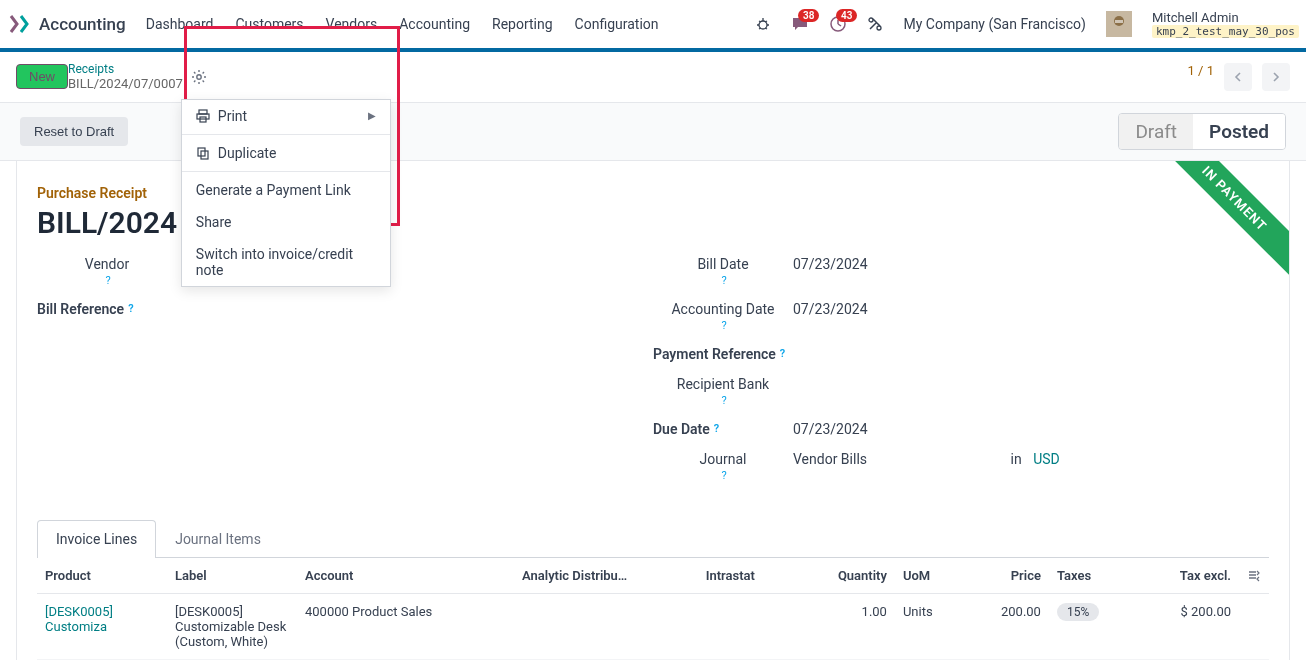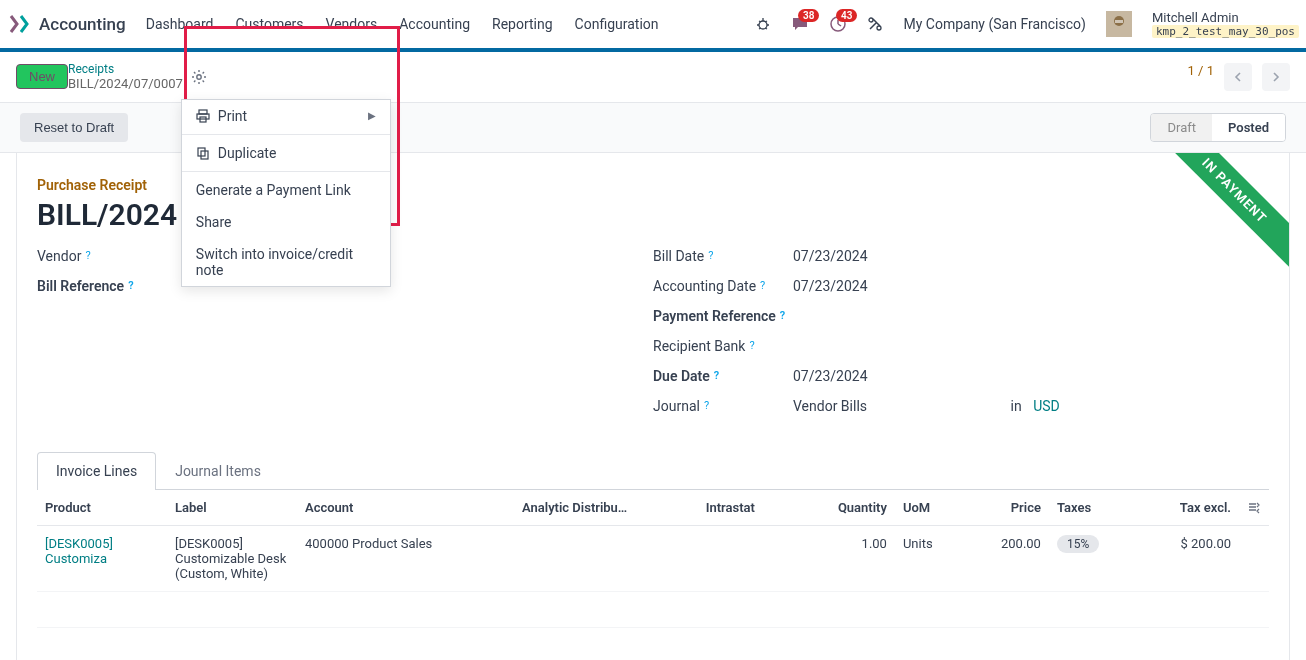--- a/index.html
+++ b/index.html
@@ -35,35 +35,35 @@
 .dropdown { position:absolute; top:34px; left:-6px; width:210px; background:#fff; border:1px solid #d1d5db; box-shadow:0 4px 12px rgba(0,0,0,0.1); z-index:100; }
 .dropdown-highlight { position:absolute; top:-39px; left:-3px; width:216px; height:200px; border:3px solid #e11d48; pointer-events:none; z-index:99; }
 .dd-item { display:flex; align-items:center; padding:8px 14px; cursor:pointer; font-size:14px; color:#374151; gap:8px; }
 .dd-sep { height:1px; background:#e5e7eb; margin:2px 0; }
 .dd-caret { margin-left:auto; font-size:10px; color:#6b7280; }
 
 
 .action-bar { display:flex; align-items:center; padding:10px 20px; background:#f9fafb; border-bottom:1px solid #e5e7eb; }
 .reset-btn { background:#e5e7eb; border:none; padding:7px 14px; border-radius:4px; font-size:13px; cursor:pointer; color:#374151; }
 .status-tabs { margin-left:auto; display:flex; border:1px solid #d1d5db; border-radius:4px; overflow:hidden; }
-.status-tab { padding:6px 16px; font-size:13px; cursor:pointer; background:#f1f1f1; position:relative; }
+.status-tab { padding:6px 16px; font-size:19px; cursor:pointer; background:#f1f1f1; position:relative; }
 .status-tab.draft { color: #8b8b8b; }
 .status-tab.draft::after { content:''; position:absolute; right:-8px; top:0; bottom:0; width:16px; background:#f1f1f1; transform: skewX(-20deg); z-index:1; border-right: 1px solid #d1d5db; }
 .status-tab.active { background:#fff; color:#374151; font-weight:600; z-index:2; }
 
 
 .sheet { margin: 0 16px; background:#fff; border:1px solid #e5e7eb; border-top:none; padding: 24px 20px; position:relative; overflow:hidden; }
 .ribbon { position:absolute; top:22px; right:-48px; background:#22a55b; color:#fff; padding:8px 60px; transform:rotate(45deg); font-size:13px; font-weight:600; letter-spacing:1px; }
 .form-label-sm { font-size:14px; font-weight:600; color:#a16207; margin-bottom:4px; }
 .doc-title { font-size:30px; font-weight:600; color:#1f2937; margin-bottom:16px; }
 .form-row { display:flex; }
 .form-col { flex:1; }
 .field { display:flex; align-items:flex-start; margin-bottom:14px; }
 .field-label { width:140px; font-size:14px; color:#374151; font-weight:600; display:flex; align-items:center; gap:2px; }
-.field-label.light { font-weight:400; }
+.field-label.light { font-weight:400;flex-direction:column; }
 .field-value { flex:1; font-size:14px; color:#374151; }
 .help-q { color:#0ea5e9; font-size:11px; vertical-align:super; margin-left:2px; }
 .inline-in { display:inline-block; margin:0 8px; color:#374151; }
 .currency { color:#017e84; }
 
 
 .tab-row { display:flex; border-bottom:1px solid #d1d5db; margin-top:24px; margin-bottom:0; }
 .tab { padding:10px 18px; font-size:14px; cursor:pointer; color:#6b7280; border:1px solid transparent; border-bottom:none; }
 .tab.active { color:#374151; border-color:#d1d5db; background:#fff; border-radius:4px 4px 0 0; margin-bottom:-1px; }
 

